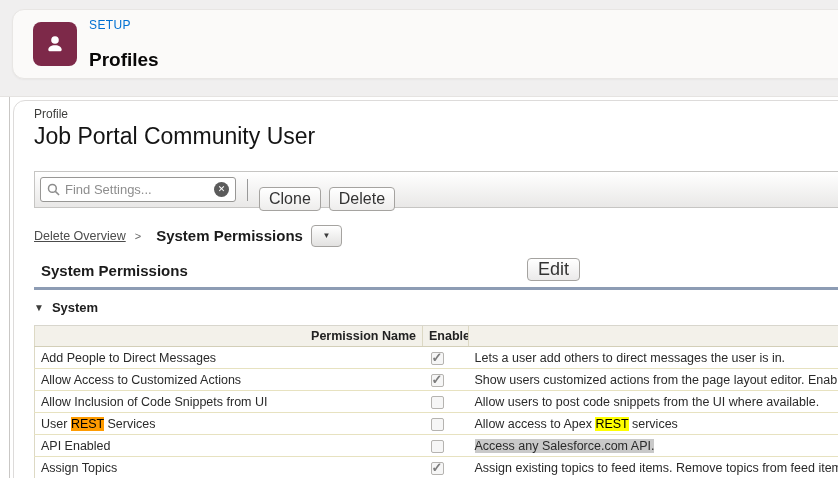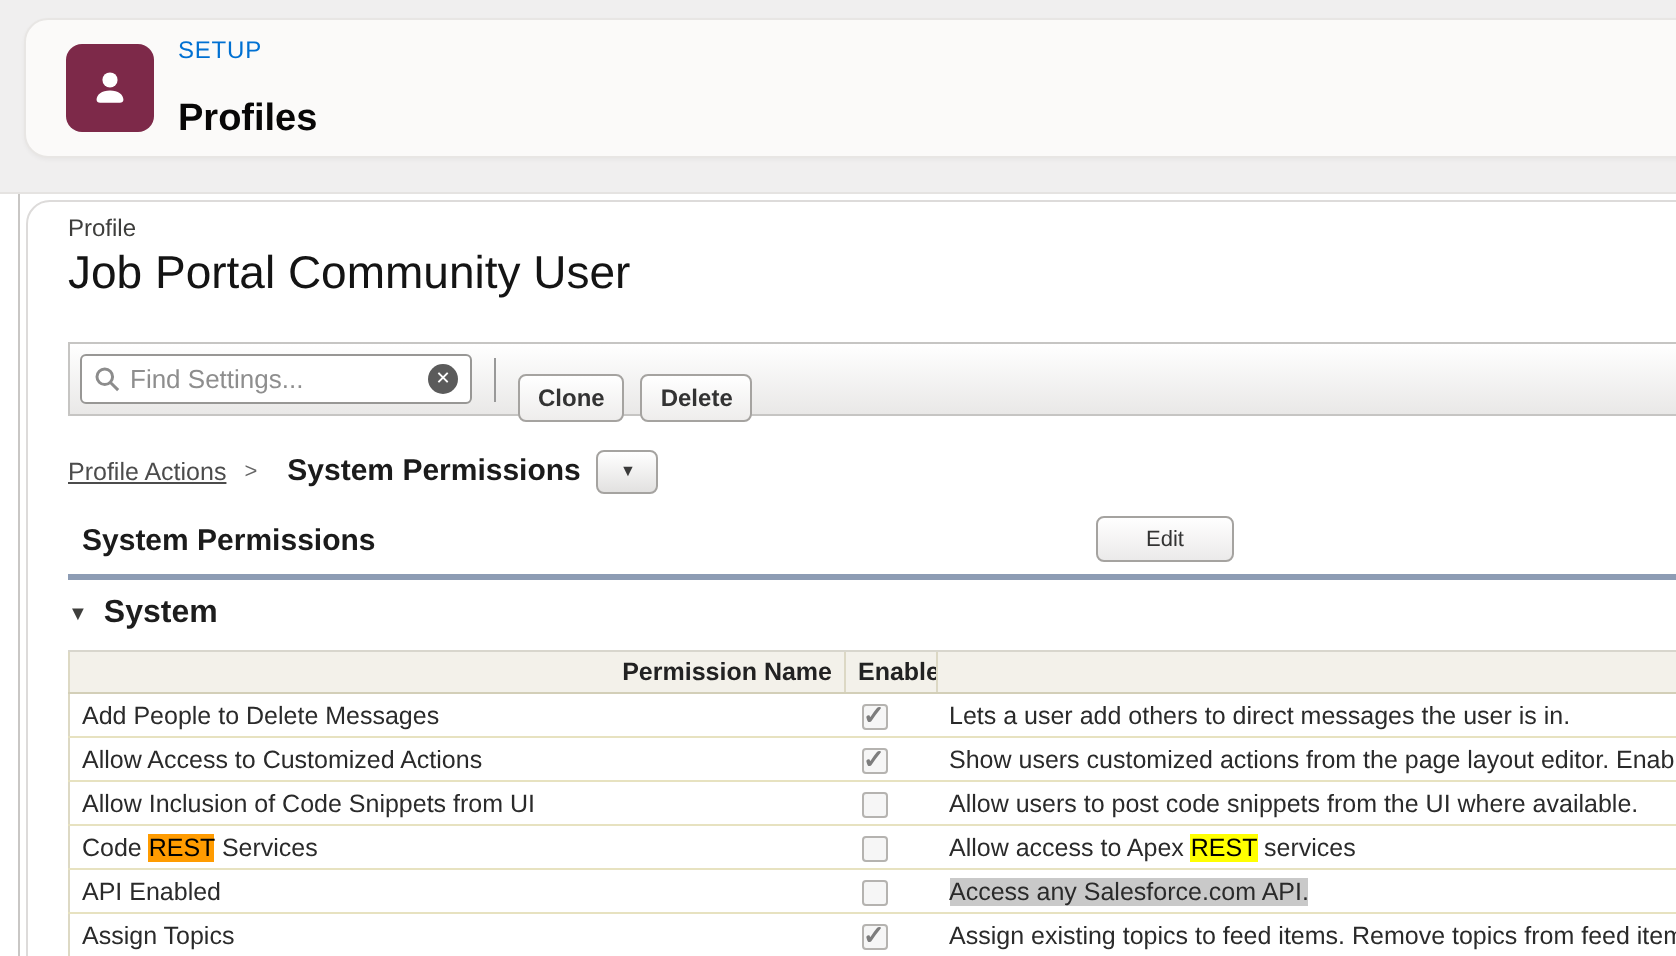--- a/index.html
+++ b/index.html
@@ -74,21 +74,21 @@
   .search-box input::placeholder { color: #8e8e8e; }
   .clear-btn {
     width: 15px; height: 15px; border-radius: 50%;
     background: #5b5b5b; color: #fff; border: none;
     font-size: 9px; line-height: 15px; text-align: center;
     padding: 0; cursor: pointer; flex: 0 0 auto;
   }
   .toolbar-divider { width: 1px; height: 22px; background: #999; margin: 0 3px; }
   .btn {
     height: 24px; padding: 0 9px;
-    font-size: 12px; font-weight: bold; color: #333;
+    font-size: 16px; font-weight: normal; color: #333;
     background: linear-gradient(#ffffff, #eeedec);
     border: 1px solid #a5a3a0; border-radius: 4px;
     font-family: "Liberation Sans", sans-serif; cursor: pointer; margin-top: 18px;
   }
 
   
   .breadcrumb { margin-top: 16px; display: flex; align-items: center; font-size: 12.5px; height: 23px; }
   .crumb-link { color: #4c4c4c; text-decoration: underline; cursor: pointer; }
   .crumb-sep { color: #666; margin: 0 9px; font-size: 11px; }
   .crumb-current { font-size: 15px; font-weight: bold; color: #1b1b1b; margin: 0 8px 0 6px; }
@@ -97,33 +97,33 @@
     border: 1px solid #a5a3a0; border-radius: 4px;
     background: linear-gradient(#ffffff, #e2e1e0);
     display: flex; align-items: center; justify-content: center; cursor: pointer;
   }
   .caret { font-size: 8px; color: #3a3a3a; }
 
   
   .section-header { position: relative; margin-top: 11px; height: 25px; padding-left: 7px; display: flex; align-items: center; }
   .section-title { font-size: 15px; font-weight: bold; color: #1b1b1b; }
   .edit-btn {
-    position: absolute; left: 514px; top: 0;
-    height: 23px; padding: 0 24px;
-    font-size: 11px; color: #333;
+    position: absolute; left: 493px; top: 0;
+    height: 23px; padding: 0 10px;
+    font-size: 18px; color: #333;
     background: linear-gradient(#ffffff, #ebeaea);
     border: 1px solid #a5a3a0; border-radius: 4px;
     font-family: "Liberation Sans", sans-serif; cursor: pointer;
   }
   .section-rule { margin-top: 4px; width: 822px; height: 3px; background: #8d9cb4; }
 
   
   .group-row { display: flex; align-items: center; gap: 8px; margin-top: 8px; height: 18px; cursor: pointer; }
   .tri { font-size: 10px; color: #3e3e3c; }
-  .group-label { font-size: 16px; font-weight: bold; color: #1d1d1d; }
+  .group-label { font-size: 13px; font-weight: bold; color: #1d1d1d; }
 
   
   table {
     margin-top: 9px; width: 900px;
     border-collapse: collapse; table-layout: fixed;
     font-size: 12.5px; color: #2a2a2a;
     border-left: 1px solid #ddd9c4;
   }
   thead th {
     background: #f3f1ea;
@@ -191,21 +191,21 @@
       <button class="clear-btn">
         <span>✕</span>
       </button>
     </div>
     <div class="toolbar-divider"></div>
     <button class="btn">Clone</button>
     <button class="btn">Delete</button>
   </div>
 
   <div class="breadcrumb">
-    <a class="crumb-link">Profile Actions</a>
+    <a class="crumb-link">Delete Overview</a>
     <span class="crumb-sep">&gt;</span>
     <span class="crumb-current">System Permissions</span>
     <button class="dropdown-btn">
       <span class="caret">▼</span>
     </button>
   </div>
 
   <div class="section-header">
     <span class="section-title">System Permissions</span>
     <button class="edit-btn">Edit</button>
@@ -225,36 +225,36 @@
       </colgroup>
     <thead>
       <tr>
         <th>Permission Name</th>
         <th class="sep">Enabled</th>
         <th class="sep">Description</th>
       </tr>
     </thead>
     <tbody>
         <tr>
-          <td><span>Add People to Delete Messages</span></td>
+          <td><span>Add People to Direct Messages</span></td>
           <td><span class="cb checked"></span></td>
           <td><span>Lets a user add others to direct messages the user is in.</span></td>
         </tr>
         <tr>
           <td><span>Allow Access to Customized Actions</span></td>
           <td><span class="cb checked"></span></td>
           <td><span>Show users customized actions from the page layout editor. Enabled by</span></td>
         </tr>
         <tr>
           <td><span>Allow Inclusion of Code Snippets from UI</span></td>
           <td><span class="cb"></span></td>
           <td><span>Allow users to post code snippets from the UI where available.</span></td>
         </tr>
         <tr>
-          <td><span>Code </span><span class="hl-orange">REST</span><span> Services</span></td>
+          <td><span>User </span><span class="hl-orange">REST</span><span> Services</span></td>
           <td><span class="cb"></span></td>
           <td><span>Allow access to Apex </span><span class="hl-yellow">REST</span><span> services</span></td>
         </tr>
         <tr>
           <td><span>API Enabled</span></td>
           <td><span class="cb"></span></td>
           <td><span class="hl-selection">Access any Salesforce.com API.</span></td>
         </tr>
         <tr>
           <td><span>Assign Topics</span></td>

